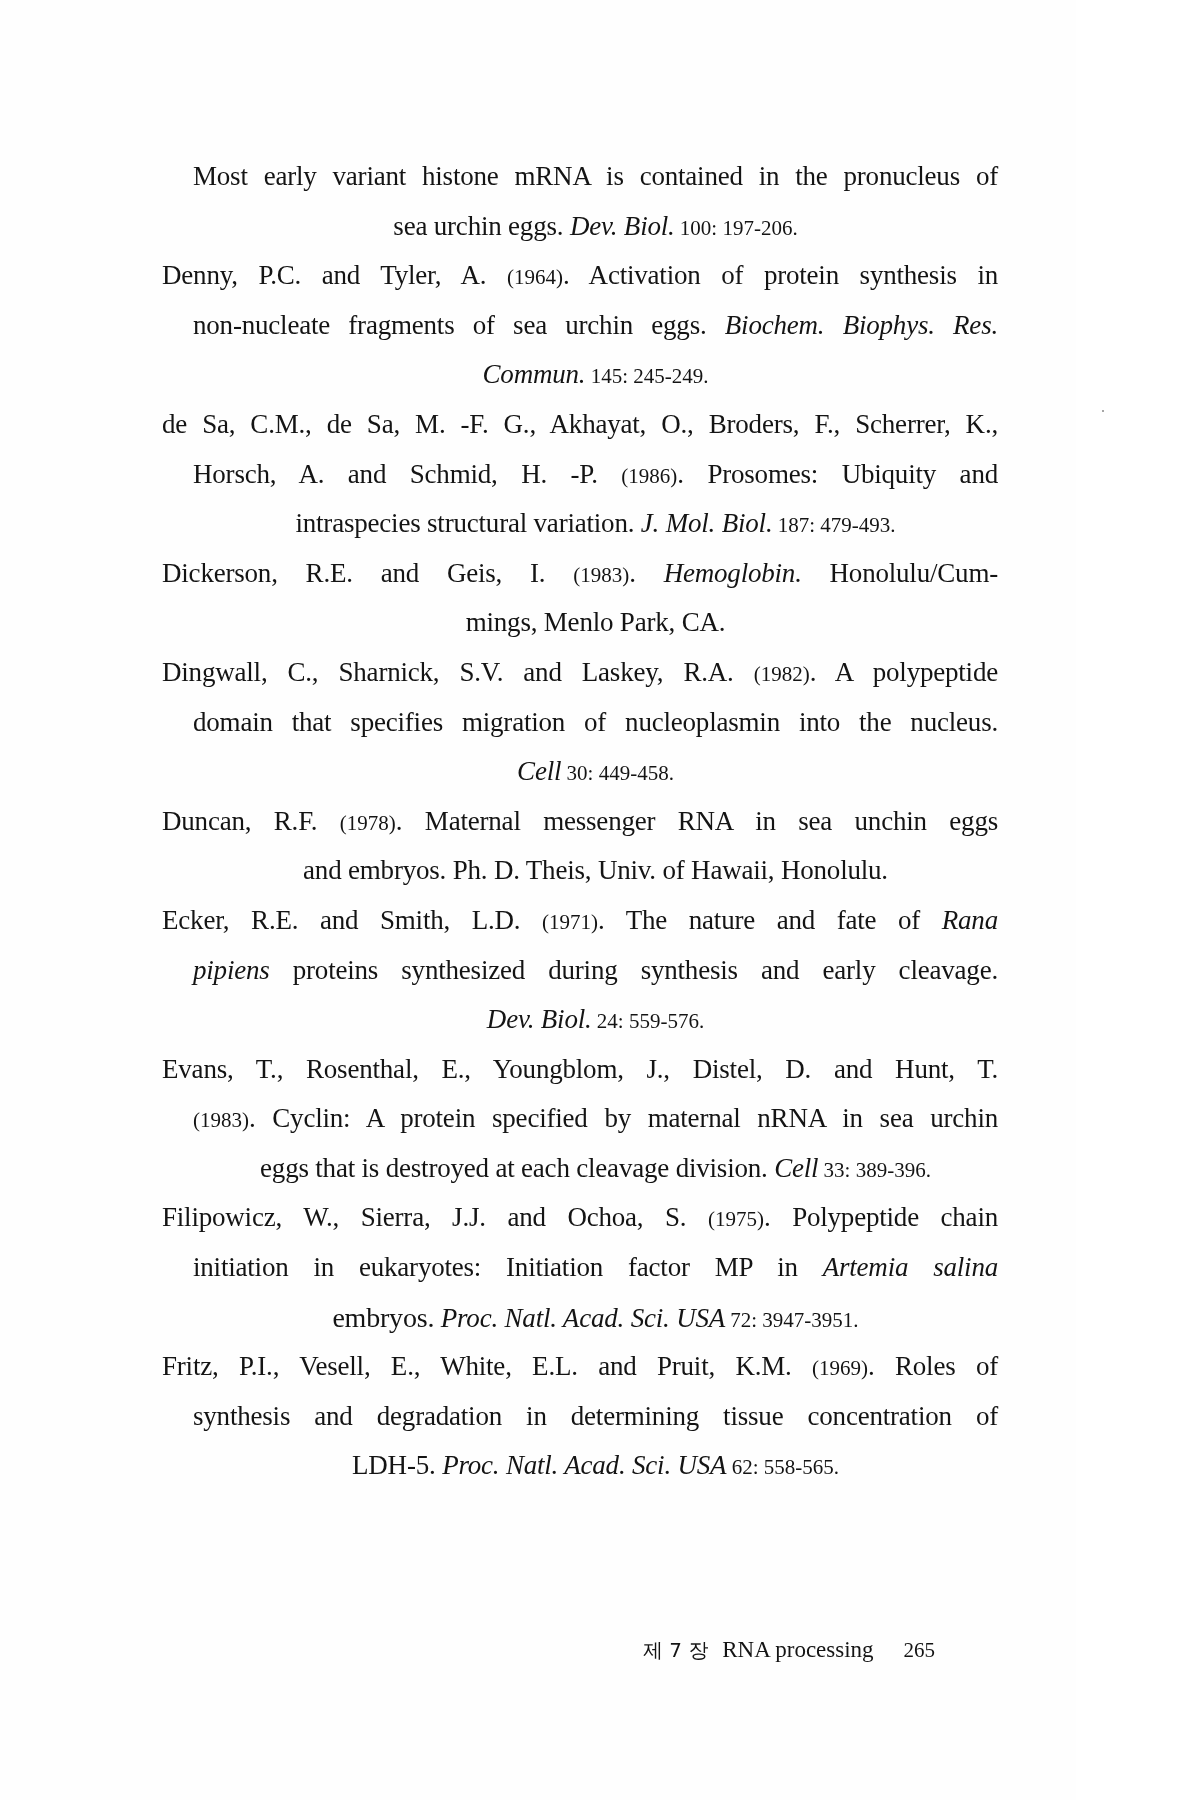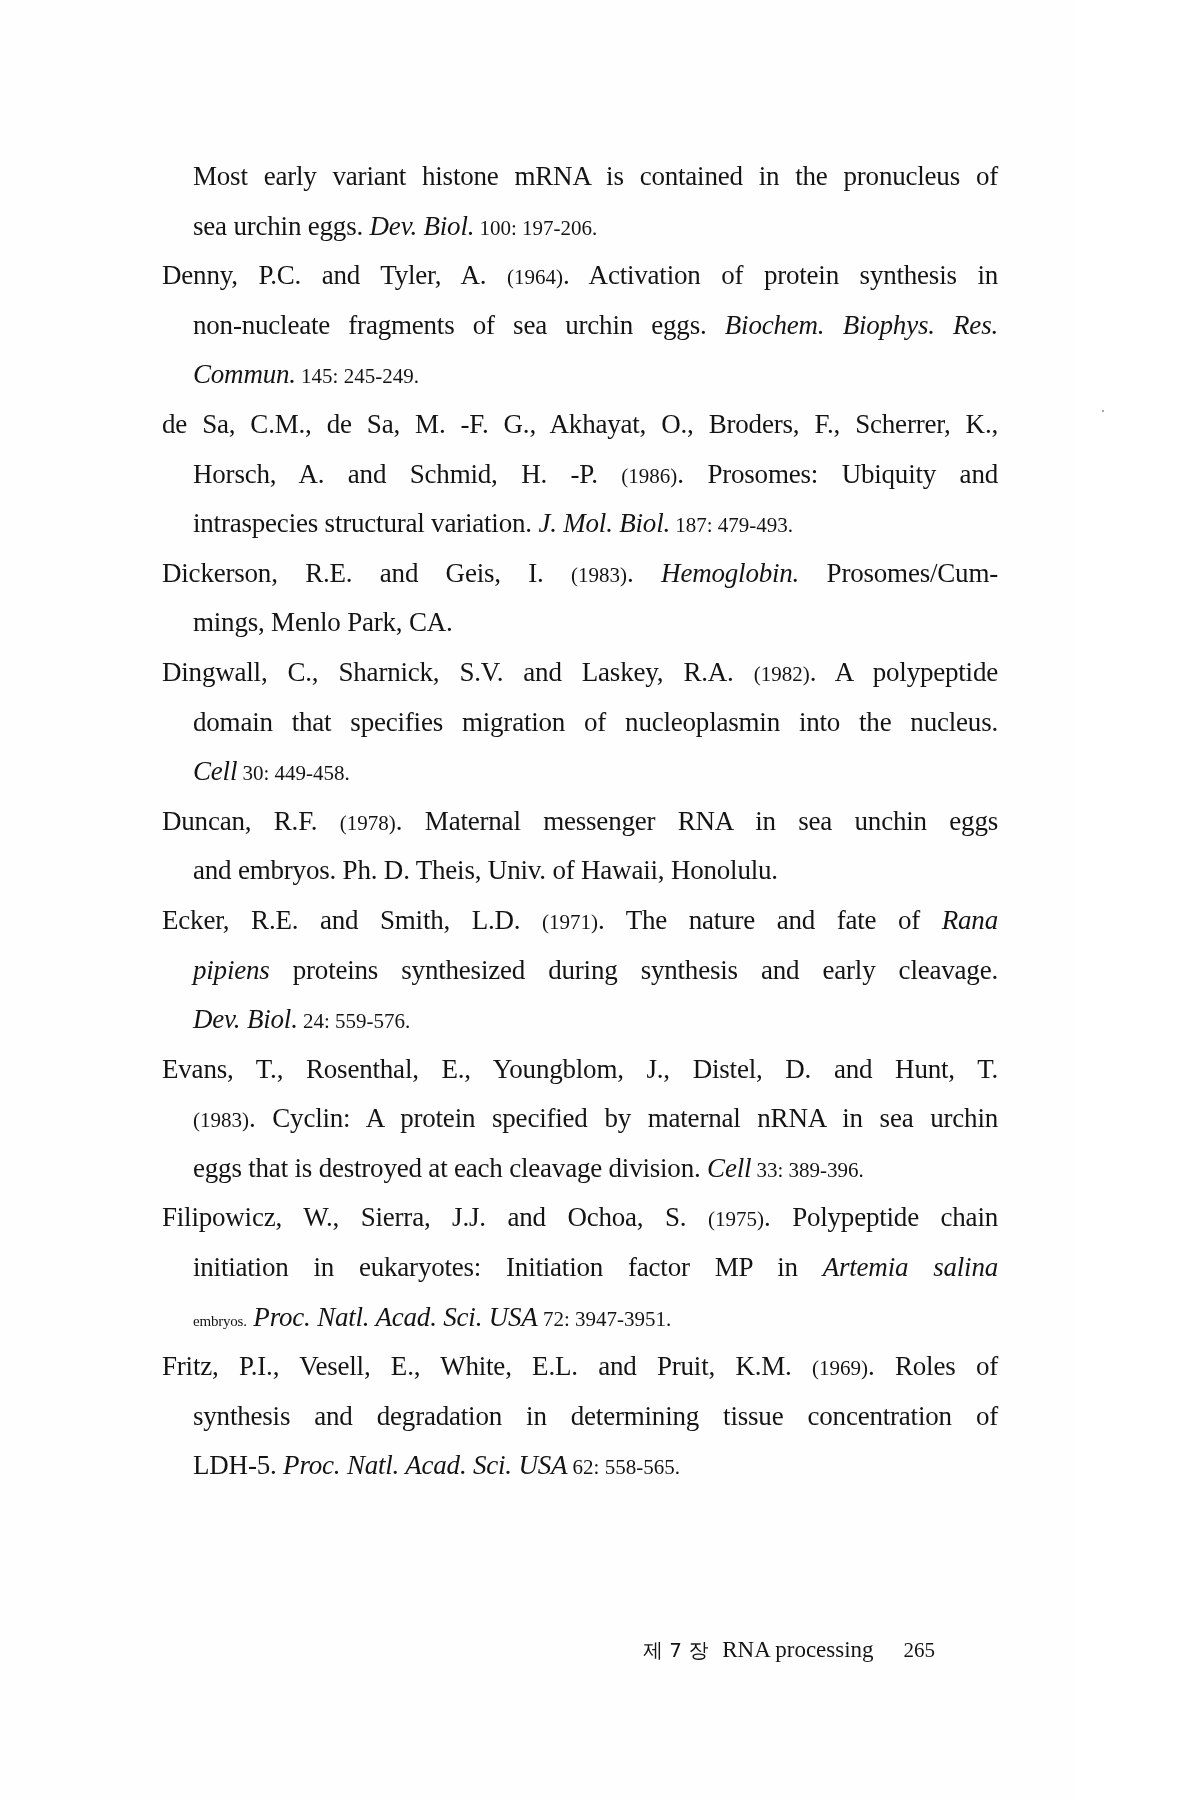--- a/index.html
+++ b/index.html
@@ -34,40 +34,41 @@
       line-height: 49.6px;
       font-size: 27px;
       white-space: nowrap;
       letter-spacing: -0.2px;
     }
     .line.first {
       padding-left: 0;
     }
     .line.cont {
       padding-left: 31px;
+      text-align: center;
     }
     .line.justify {
       text-align: justify;
       text-align-last: justify;
     }
     .line.cont.justify {
       width: 805px;
     }
     .line.first.justify {
       width: 836px;
     }
     .seg-i {
       font-style: italic;
     }
     .seg-n {
       font-size: 21px;
       letter-spacing: 0;
     }
     .seg-s {
-      font-size: 15px;
+      font-size: 28px;
     }
     .footer {
       position: absolute;
       left: 643px;
       top: 1598px;
       font-size: 23px;
       white-space: nowrap;
       color: #141414;
     }
     .footer span {
@@ -101,21 +102,21 @@
 <div class="page">
   <div class="refs" id="refs">
       <div class="line cont justify"><span>Most early variant histone mRNA is contained in the pronucleus of</span></div>
       <div class="line cont"><span>sea urchin eggs. </span><span class="seg-i">Dev. Biol.</span><span class="seg-n"> 100: 197-206.</span></div>
       <div class="line first justify"><span>Denny, P.C. and Tyler, A. </span><span class="seg-n">(1964)</span><span>. Activation of protein synthesis in</span></div>
       <div class="line cont justify"><span>non-nucleate fragments of sea urchin eggs. </span><span class="seg-i">Biochem. Biophys. Res.</span></div>
       <div class="line cont"><span class="seg-i">Commun.</span><span class="seg-n"> 145: 245-249.</span></div>
       <div class="line first justify"><span>de Sa, C.M., de Sa, M. -F. G., Akhayat, O., Broders, F., Scherrer, K.,</span></div>
       <div class="line cont justify"><span>Horsch, A. and Schmid, H. -P. </span><span class="seg-n">(1986)</span><span>. Prosomes: Ubiquity and</span></div>
       <div class="line cont"><span>intraspecies structural variation. </span><span class="seg-i">J. Mol. Biol.</span><span class="seg-n"> 187: 479-493.</span></div>
-      <div class="line first justify"><span>Dickerson, R.E. and Geis, I. </span><span class="seg-n">(1983)</span><span>. </span><span class="seg-i">Hemoglobin.</span><span> Prosomes/Cum-</span></div>
+      <div class="line first justify"><span>Dickerson, R.E. and Geis, I. </span><span class="seg-n">(1983)</span><span>. </span><span class="seg-i">Hemoglobin.</span><span> Honolulu/Cum-</span></div>
       <div class="line cont"><span>mings, Menlo Park, CA.</span></div>
       <div class="line first justify"><span>Dingwall, C., Sharnick, S.V. and Laskey, R.A. </span><span class="seg-n">(1982)</span><span>. A polypeptide</span></div>
       <div class="line cont justify"><span>domain that specifies migration of nucleoplasmin into the nucleus.</span></div>
       <div class="line cont"><span class="seg-i">Cell</span><span class="seg-n"> 30: 449-458.</span></div>
       <div class="line first justify"><span>Duncan, R.F. </span><span class="seg-n">(1978)</span><span>. Maternal messenger RNA in sea unchin eggs</span></div>
       <div class="line cont"><span>and embryos. Ph. D. Theis, Univ. of Hawaii, Honolulu.</span></div>
       <div class="line first justify"><span>Ecker, R.E. and Smith, L.D. </span><span class="seg-n">(1971)</span><span>. The nature and fate of </span><span class="seg-i">Rana</span></div>
       <div class="line cont justify"><span class="seg-i">pipiens</span><span> proteins synthesized during synthesis and early cleavage.</span></div>
       <div class="line cont"><span class="seg-i">Dev. Biol.</span><span class="seg-n"> 24: 559-576.</span></div>
       <div class="line first justify"><span>Evans, T., Rosenthal, E., Youngblom, J., Distel, D. and Hunt, T.</span></div>

